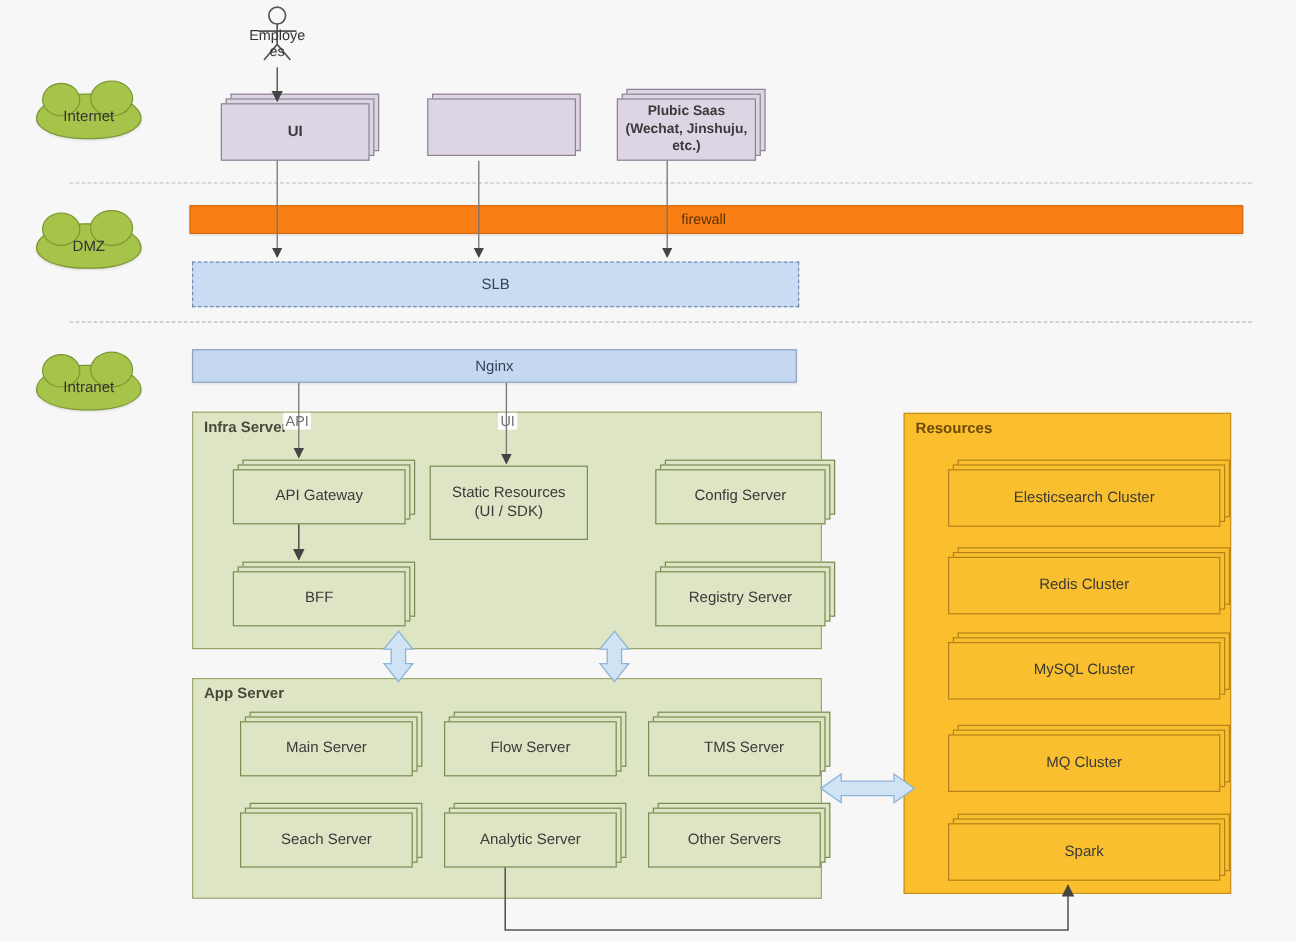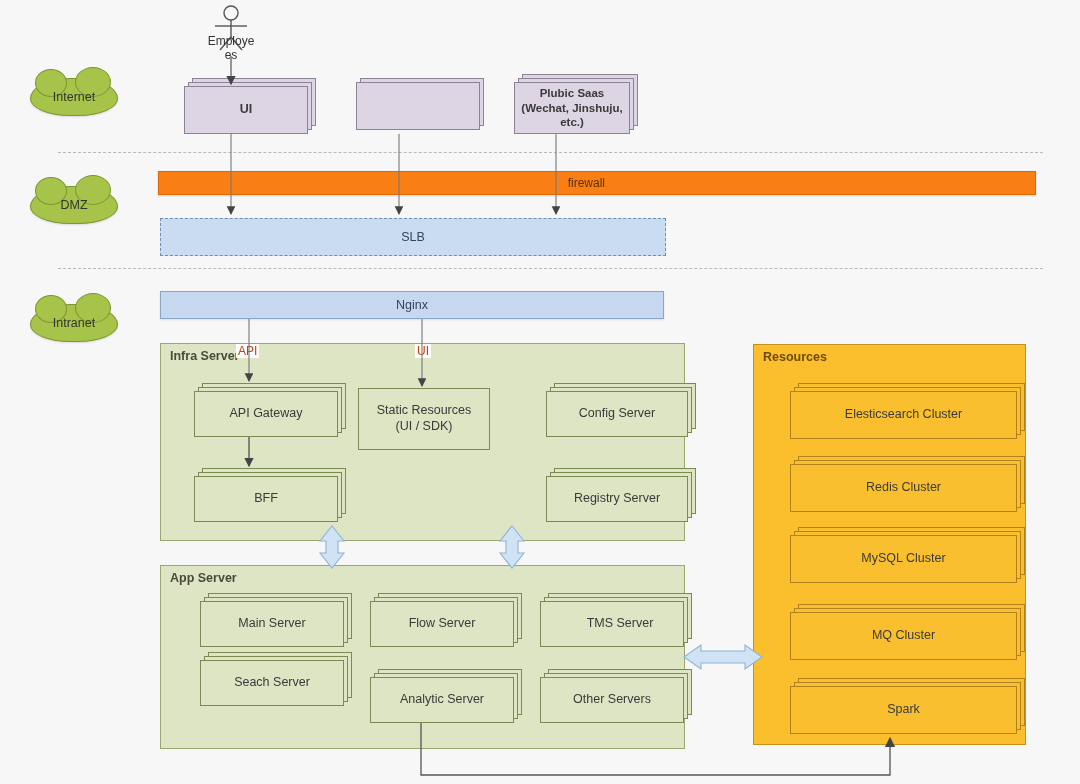--- a/index.html
+++ b/index.html
@@ -78,21 +78,21 @@
   }
   .blue-dashed{
     background:#c9dcf1;border:1.4px dashed #6d8fb5;
     display:flex;align-items:center;justify-content:center;
     font-size:12.5px;color:#35465c;
   }
 
   
   .edge-label{
     position:absolute;background:#fdfdfd;
-    font-size:12px;color:#c2410c;padding:0 2px;line-height:14px;
+    font-size:12px;color:#737373;padding:0 2px;line-height:14px;
   }
 
   
   .actor-label{
     position:absolute;width:70px;text-align:center;
     font-size:12px;color:#333;line-height:14px;
   }
 
   .dashline{
     position:absolute;height:0;
@@ -121,21 +121,21 @@
 
   <div class="abs" style="left:196px;top:4px;width:70px;height:50px;">
     <svg width="70" height="48" viewBox="0 0 70 48">
       <circle cx="35" cy="9" r="7" fill="none" stroke="#555" stroke-width="1.4"></circle>
       <line x1="35" y1="16" x2="35" y2="33" stroke="#555" stroke-width="1.4"></line>
       <line x1="19" y1="22" x2="51" y2="22" stroke="#555" stroke-width="1.4"></line>
       <line x1="35" y1="33" x2="24" y2="46" stroke="#555" stroke-width="1.4"></line>
       <line x1="35" y1="33" x2="46" y2="46" stroke="#555" stroke-width="1.4"></line>
     </svg>
   </div>
-  <div class="actor-label" style="left:196px;top:34px;">
+  <div class="actor-label" style="left:196px;top:22px;">
     <div>Employe</div>
     <div>es</div>
   </div>
 
   <div class="stack" style="left:168px;top:78px;width:132px;height:56px;">
     <div class="client-fill s3" style="left:8px;top:0;width:124px;height:48px;"></div>
     <div class="client-fill s2" style="left:4px;top:4px;width:124px;height:48px;"></div>
     <div class="client-fill s1 node" style="left:0;top:8px;width:124px;height:48px;font-weight:bold;">
       <span>UI</span>
     </div>
@@ -235,21 +235,21 @@
     </div>
   </div>
   <div class="stack" style="left:524px;top:593px;width:152px;height:54px;">
     <div class="green-fill s3" style="left:8px;top:0;width:144px;height:46px;"></div>
     <div class="green-fill s2" style="left:4px;top:4px;width:144px;height:46px;"></div>
     <div class="green-fill s1 node" style="left:0;top:8px;width:144px;height:46px;padding-left:16px;">
       <span>TMS Server</span>
     </div>
   </div>
 
-  <div class="stack" style="left:184px;top:652px;width:152px;height:54px;padding-left:39px;">
+  <div class="stack" style="left:184px;top:669px;width:152px;height:54px;padding-left:39px;">
     <div class="green-fill s3" style="left:8px;top:0;width:144px;height:46px;"></div>
     <div class="green-fill s2" style="left:4px;top:4px;width:144px;height:46px;"></div>
     <div class="green-fill s1 node" style="left:0;top:8px;width:144px;height:46px;">
       <span>Seach Server</span>
     </div>
   </div>
   <div class="stack" style="left:354px;top:669px;width:152px;height:54px;">
     <div class="green-fill s3" style="left:8px;top:0;width:144px;height:46px;"></div>
     <div class="green-fill s2" style="left:4px;top:4px;width:144px;height:46px;"></div>
     <div class="green-fill s1 node" style="left:0;top:8px;width:144px;height:46px;">

